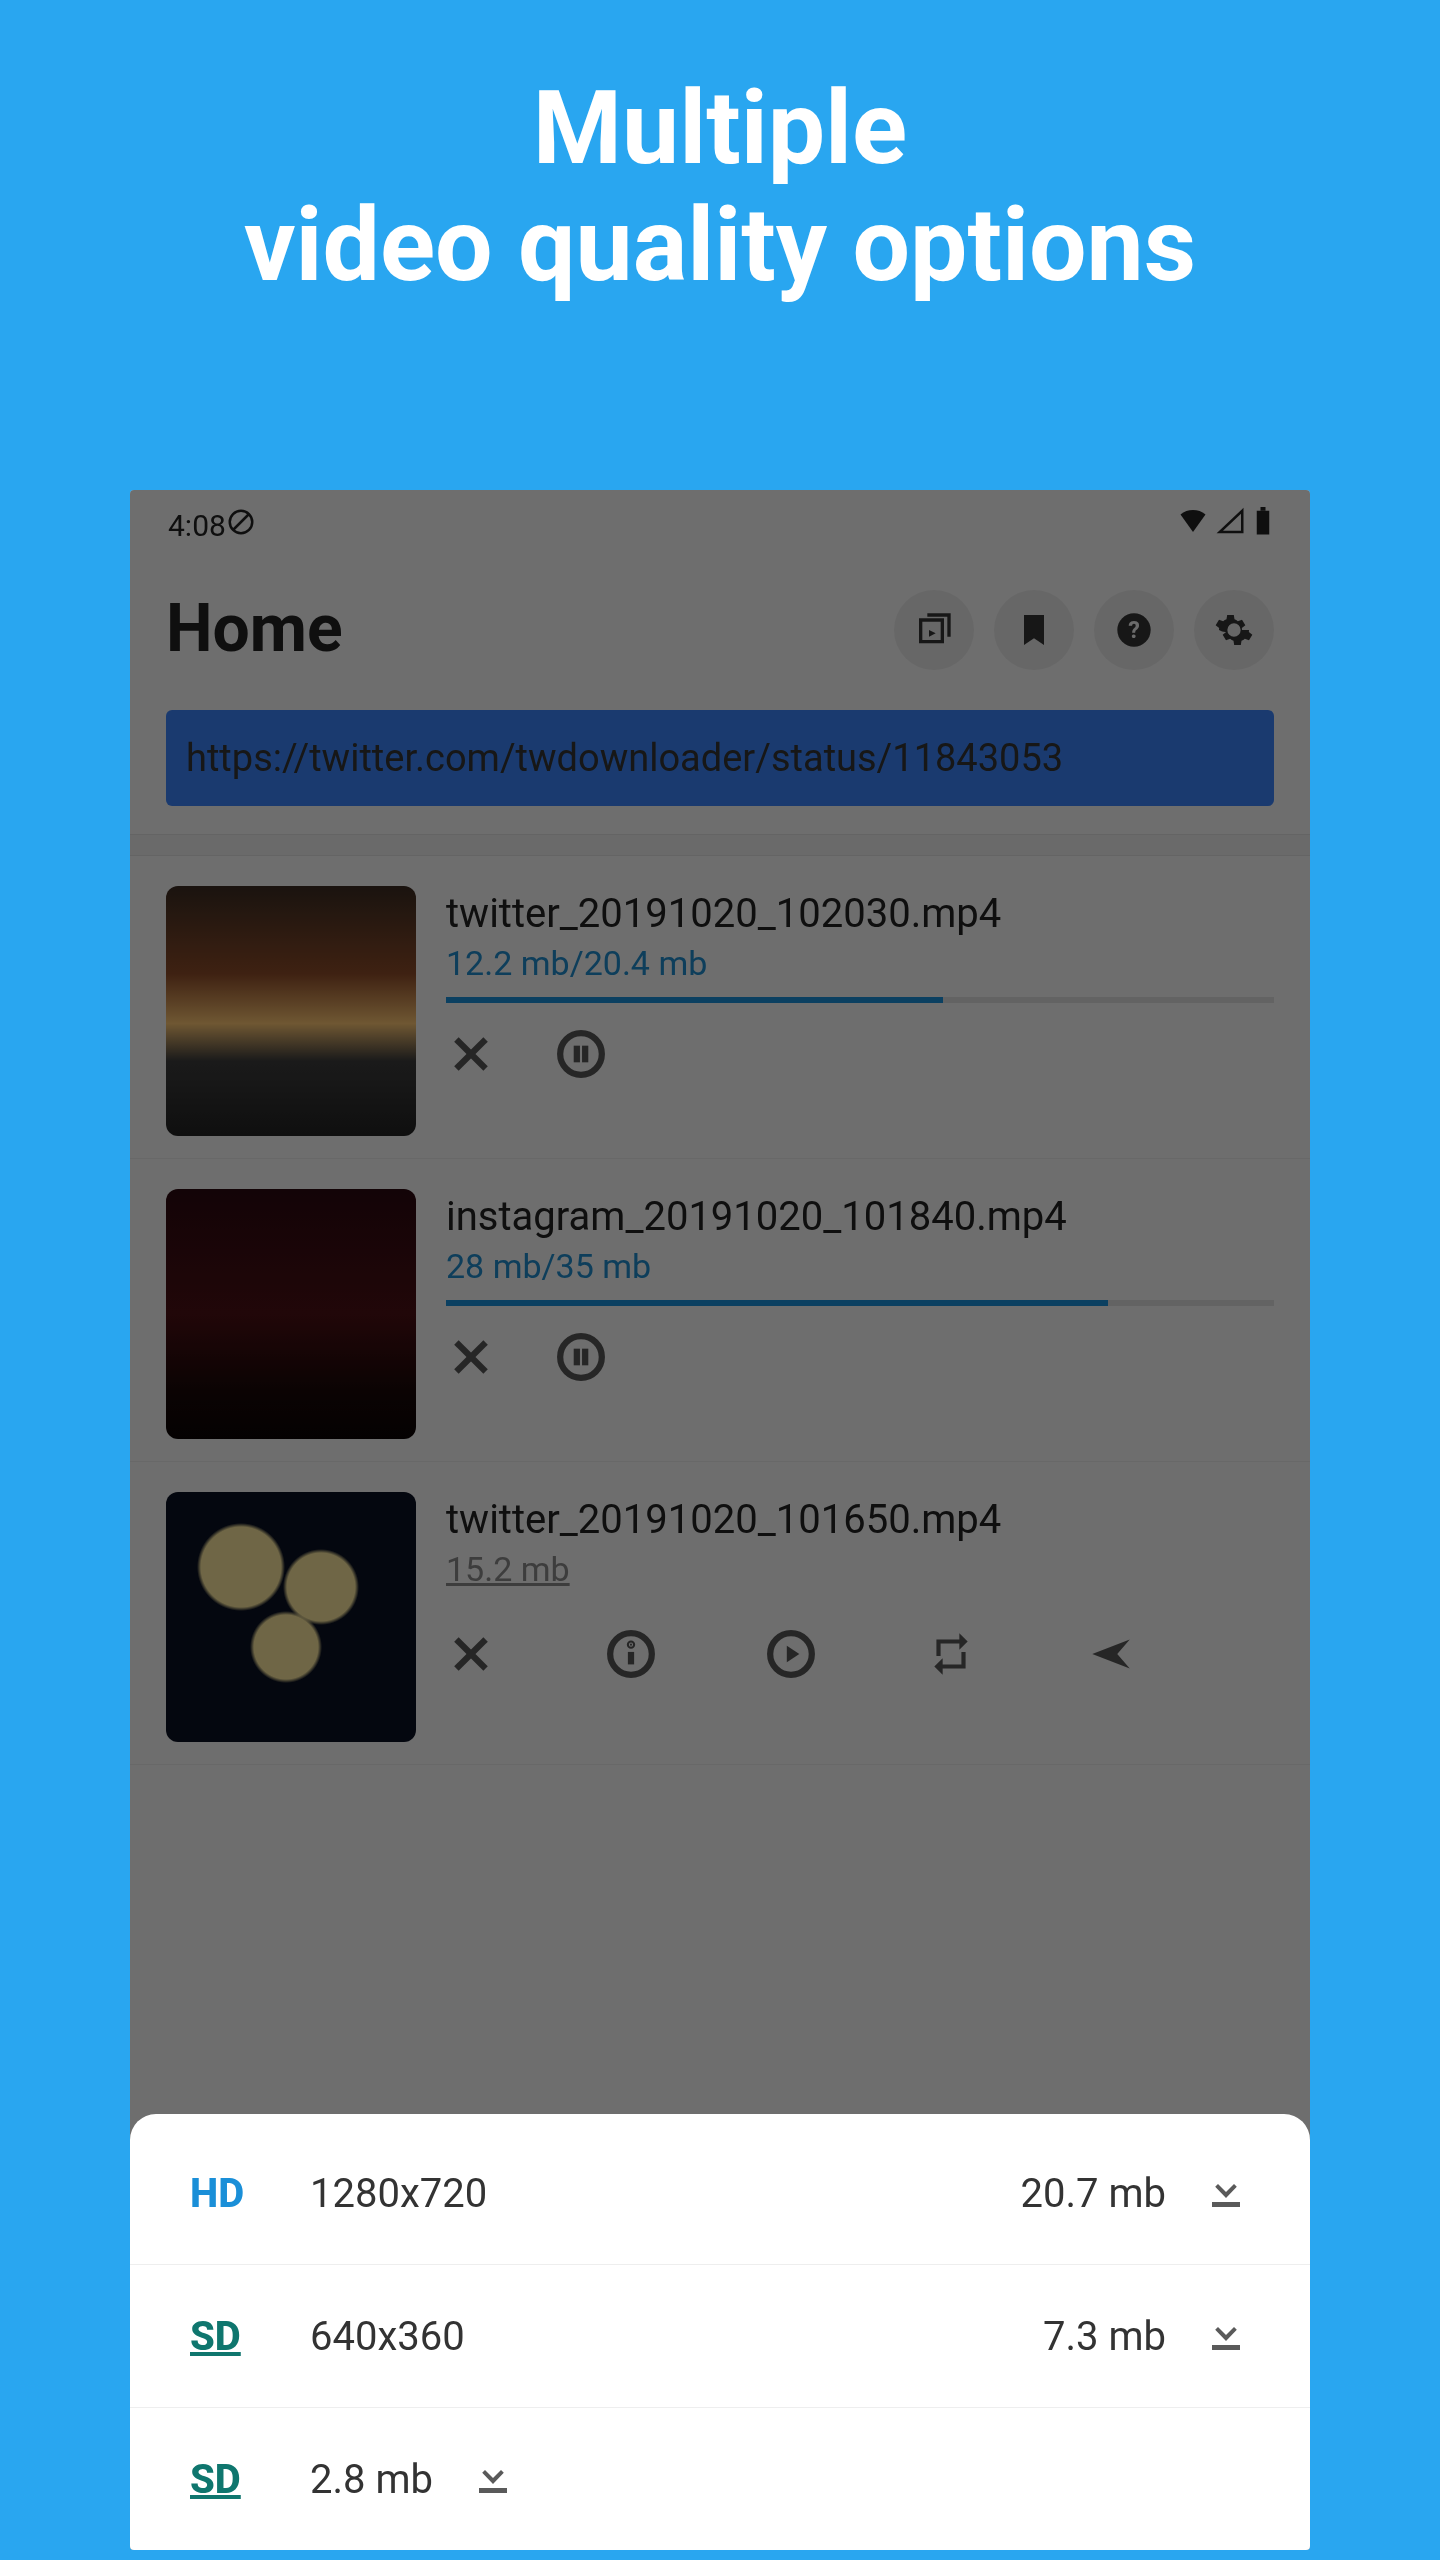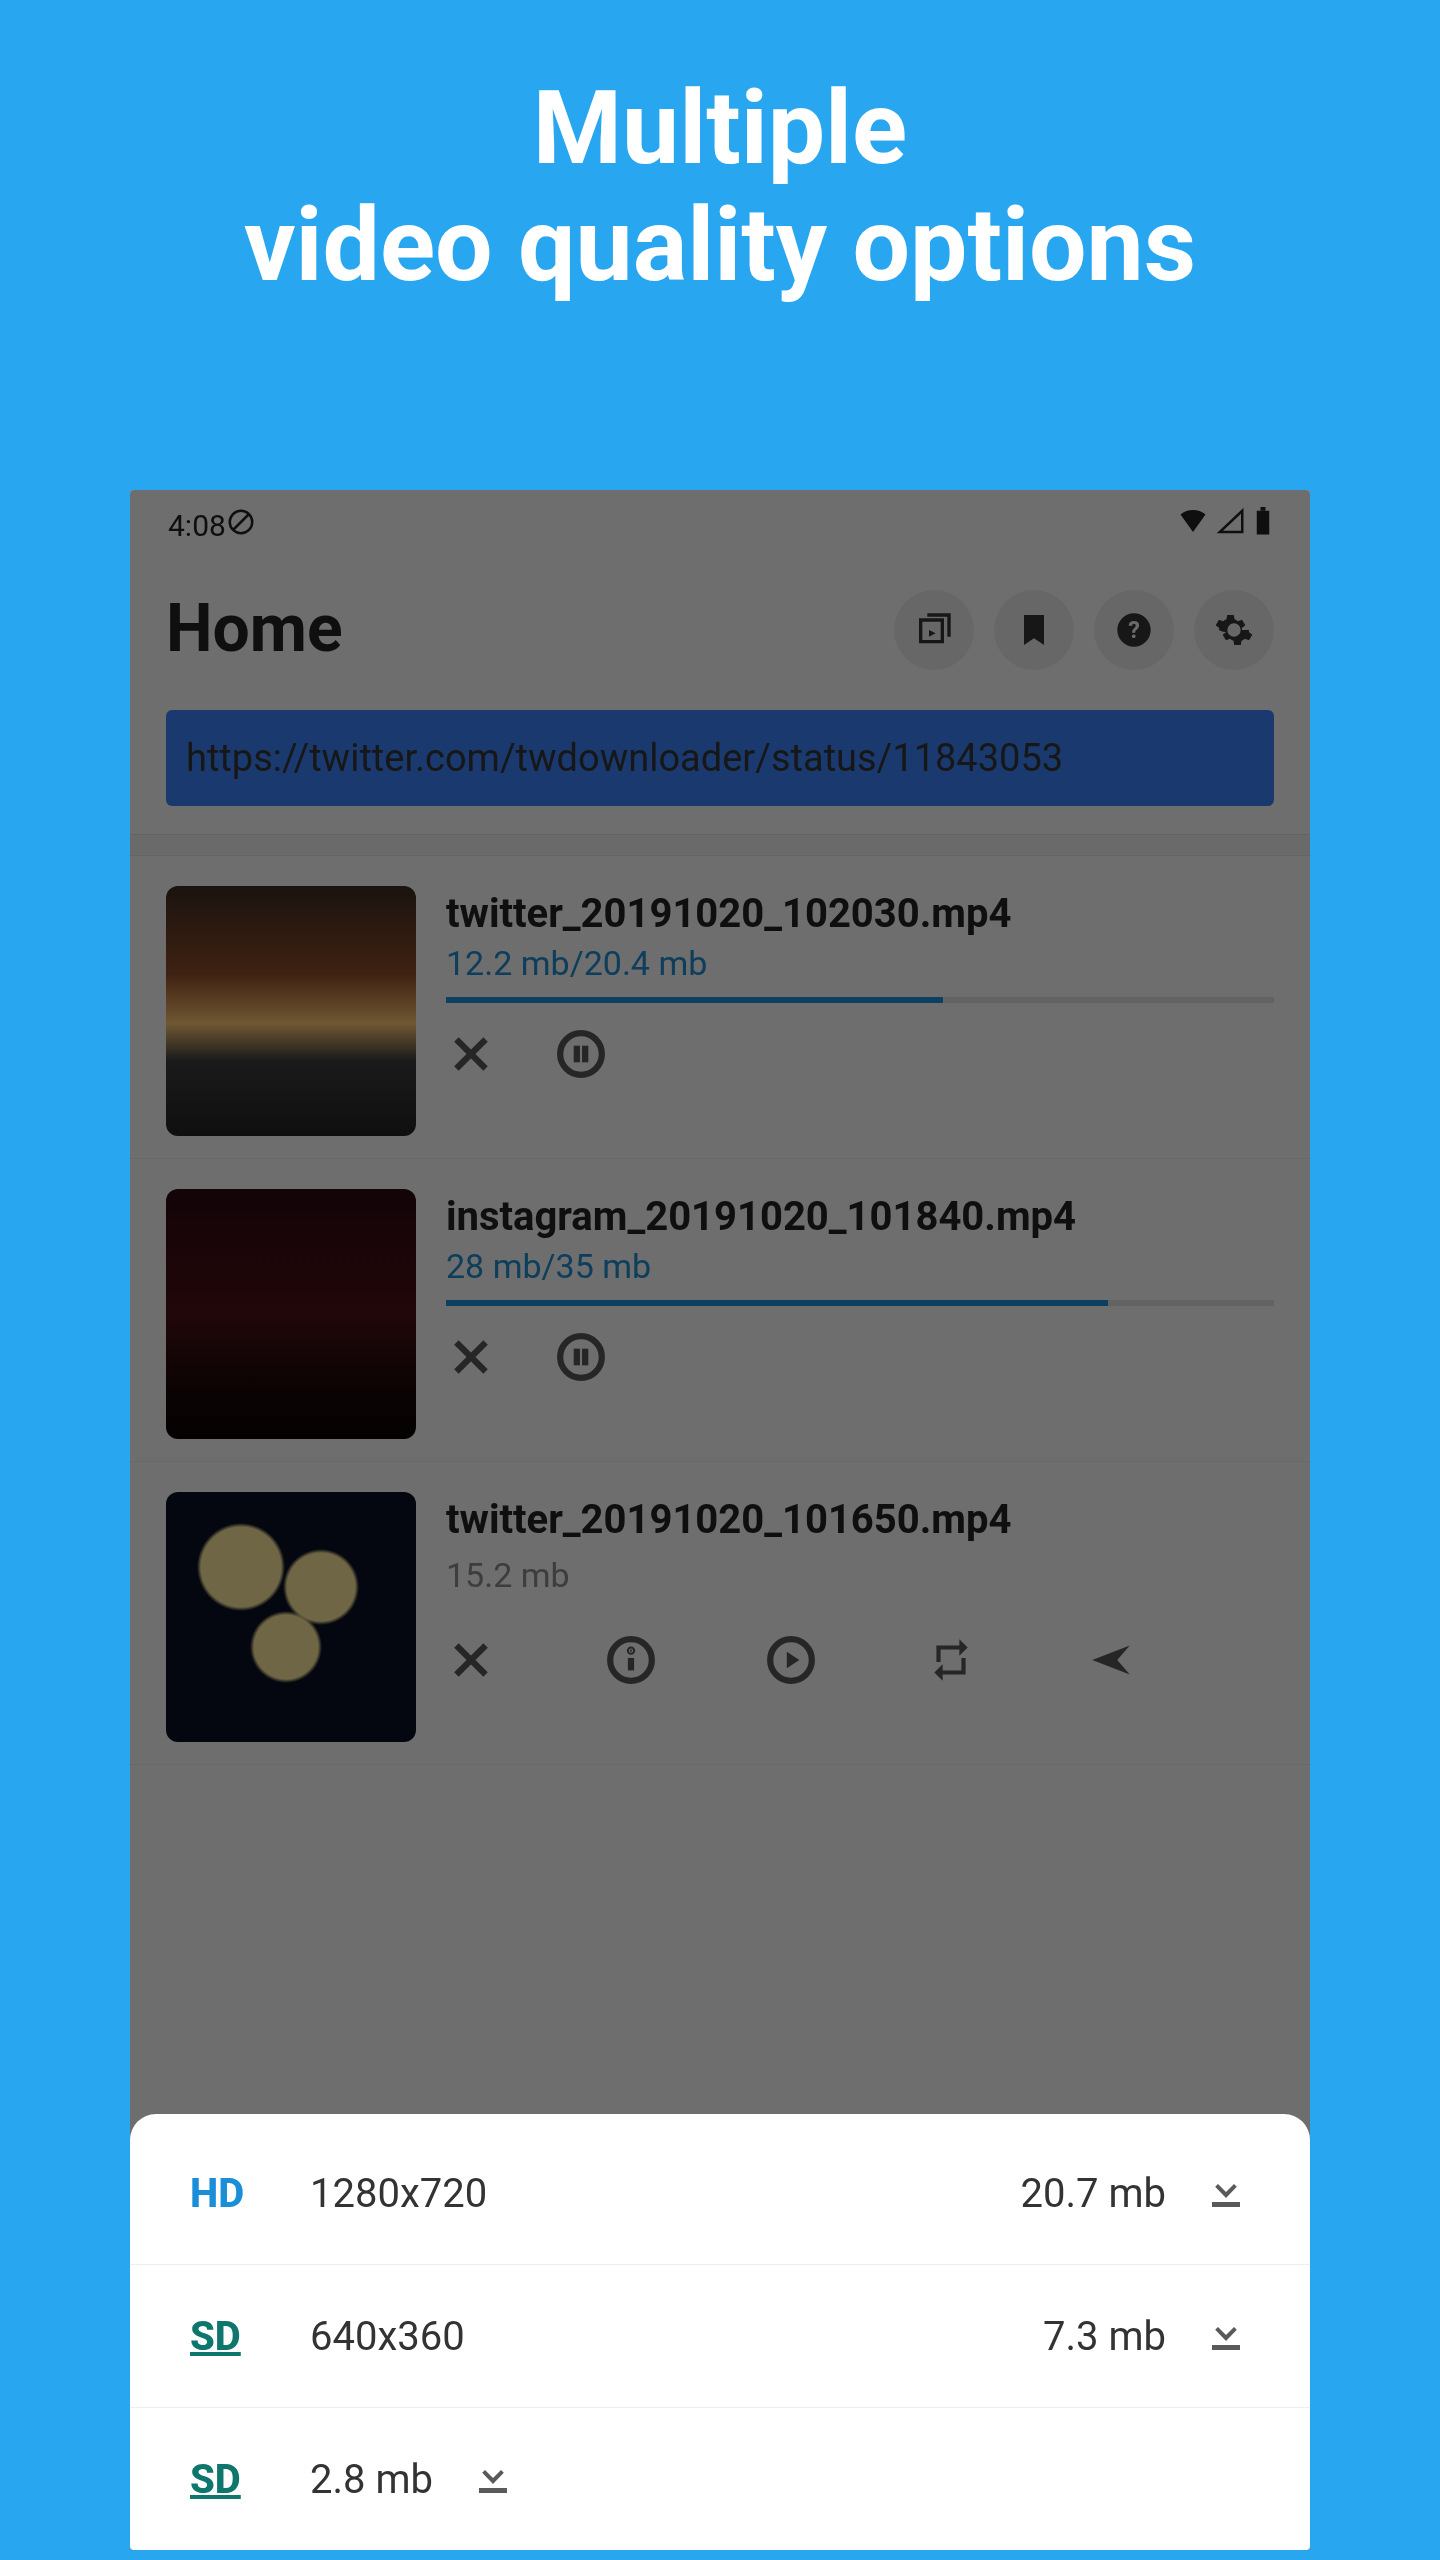--- a/index.html
+++ b/index.html
@@ -92,23 +92,23 @@
     height: 250px;
     border-radius: 12px;
     flex-shrink: 0;
     background-size: cover;
     background-position: center;
   }
   .thumb-sunset { background: linear-gradient(180deg, #3a2b22 0%, #8a4a28 35%, #f6c171 55%, #3b3b3b 70%, #222 100%); }
   .thumb-dark { background: linear-gradient(180deg, #2b0a10 0%, #4a1014 50%, #1a0808 80%, #0b0404 100%); }
   .thumb-fire { background: radial-gradient(circle at 30% 30%, #f6e39b 0 40px, transparent 44px), radial-gradient(circle at 62% 38%, #f6e39b 0 34px, transparent 38px), radial-gradient(circle at 48% 62%, #f6e39b 0 32px, transparent 36px), #0a1022; }
   .meta { flex:1; min-width:0; }
-  .filename { font-size: 40px; color:#222; margin-top:4px;font-weight:bold; }
+  .filename { font-size: 40px; color:#222; margin-top:4px; }
   .filesize { font-size: 34px; color:#1f8ac9; margin-top:6px; }
-  .filesize-gray { font-size: 34px; color:#888; margin-top:12px; }
+  .filesize-gray { font-size: 34px; color:#888; margin-top:6px;text-decoration:underline; }
   .progress-track { margin-top:14px; height:6px; background:#dcdcdc; width:100%; }
   .progress-fill { height:100%; background:#1a8fd8; }
   .row-actions { display:flex; gap:60px; margin-top:26px; align-items:center; }
   .row-actions .act svg { width:50px; height:50px; fill:none; stroke:#555; stroke-width:3; }
   .row-actions .act-fill svg { fill:#555; stroke:none; }
   .sheet {
     position: absolute;
     left: 0; right: 0; bottom: 0;
     background: #fff;
     border-top-left-radius: 26px;

